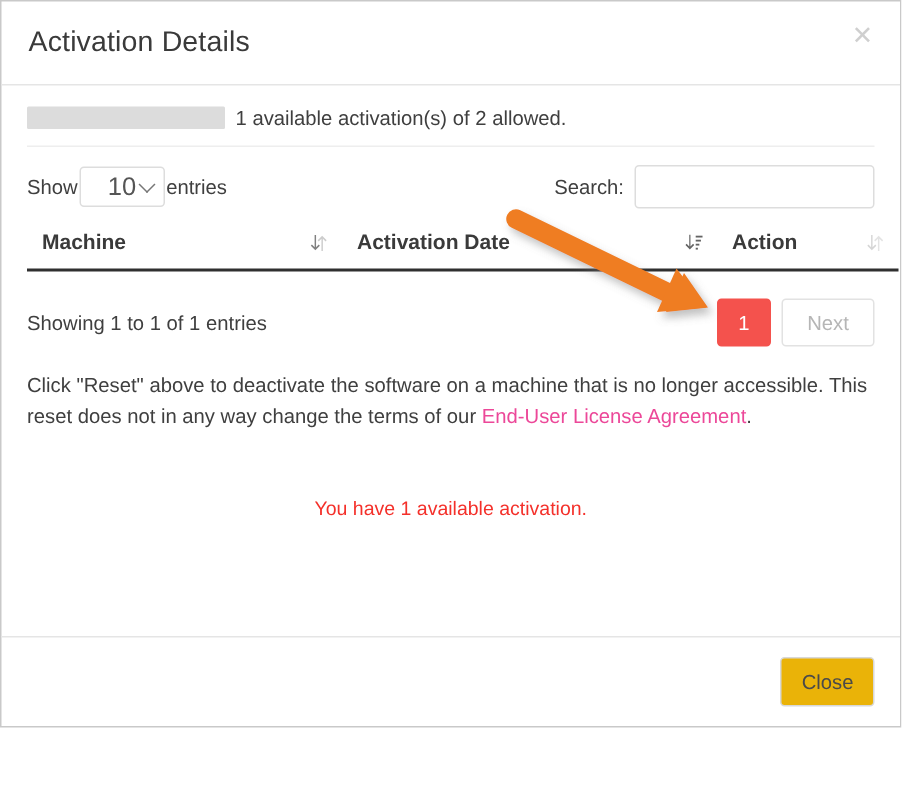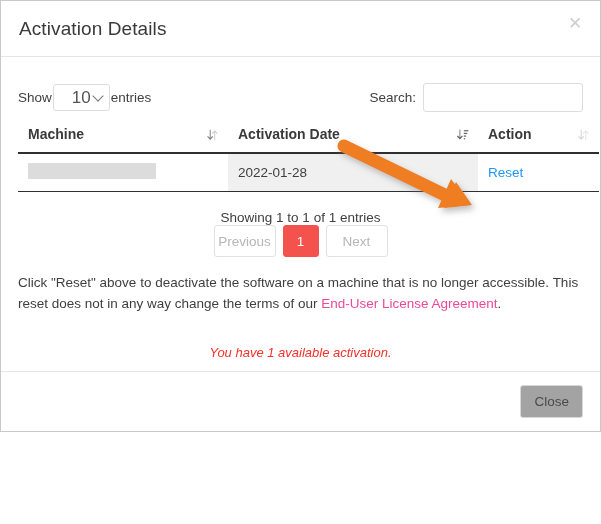--- a/index.html
+++ b/index.html
@@ -6,21 +6,21 @@
   html, body {
     margin: 0; padding: 0;
     width: 601px; height: 524px;
     background: #ffffff;
     font-family: "Liberation Sans", sans-serif;
   }
 
   .modal {
     position: relative;
     width: 601px;
-    height: 432px;
+    height: 485px;
     background: #ffffff;
     border: 1px solid #c9c9c9;
     overflow: hidden;
   }
 
   
   .modal-header {
     position: relative;
     height: 56px;
     border-bottom: 1px solid #e5e5e5;
@@ -186,21 +186,20 @@
   }
   .totals-label { text-align: left; }
   .totals-value { text-align: left; }
 
   
   .table-footer {
     display: flex;
     align-items: center;
     justify-content: space-between;
     margin-top: 18px;
-    flex-direction: column;
   }
   .showing-info {
     font-size: 13.5px;
     color: #3f3f3f;
   }
   .pagination {
     display: flex;
     align-items: center;
     gap: 7px;
   }
@@ -231,44 +230,43 @@
     font-size: 13.5px;
     line-height: 1.55;
     color: #3f3f3f;
   }
   .note a {
     color: #ec4899;
     text-decoration: none;
   }
 
   .warning {
-    margin-top: 30px;
+    margin-top: 42px;
     text-align: center;
     color: #f4302a;
     font-size: 13px;
-    font-style: italic;
   }
 
   
   .modal-footer {
     position: absolute;
     left: 0; right: 0; bottom: 0;
     height: 60px;
     border-top: 1px solid #e5e5e5;
     display: flex;
     align-items: center;
     justify-content: flex-end;
     padding: 0 17px;
   }
   .close-btn {
     min-width: 58px;
     height: 33px;
     border: 1px solid #d8d8d8;
     border-radius: 3px;
-    background: #a3a3a3;
+    background: #eab308;
     color: #4a4a4a;
     font-size: 13.5px;
     font-family: "Liberation Sans", sans-serif;
     cursor: pointer;
     padding: 0 13px;
   }
 
   
   .arrow-overlay {
     position: absolute;
@@ -283,20 +281,24 @@
 
 <div class="modal">
 
   <div class="modal-header">
     <div class="modal-title">Activation Details</div>
     <div class="close-x">✕</div>
   </div>
 
   <div class="modal-body">
 
+    <div class="summary-line">
+      <span class="redact redact-summary"></span>
+      <span>1 available activation(s) of 2 allowed.</span>
+    </div>
 
     <div class="controls">
       <div class="length-ctrl">
         <span>Show</span>
         <div class="length-select">
           <span>10</span>
           <span class="caret"></span>
         </div>
         <span>entries</span>
       </div>
@@ -330,36 +332,26 @@
           <th class="col-action">
             <span>Action</span>
             <svg class="sort-ico light" viewBox="0 0 16 16">
               <path fill="#6b6b6b" d="M4.6 1.4v10.1L2.4 9.3 1.5 10.2 5.2 14l3.7-3.8-0.9-0.9-2.2 2.2V1.4z"></path>
               <path fill="#9c9c9c" d="M11.4 14.6V4.5l2.2 2.2 0.9-0.9L10.8 2 7.1 5.8l0.9 0.9 2.2-2.2v10.1z"></path>
             </svg>
           </th>
         </tr>
       </thead>
       <tbody>
-        <tr>
-          <td>
-            <span class="redact redact-cell"></span>
-          </td>
-          <td class="shaded">2022-01-28</td>
-          <td>
-            <a class="reset-link">Reset</a>
-          </td>
-        </tr>
       </tbody>
     </table>
 
     <div class="table-footer">
       <div class="showing-info">Showing 1 to 1 of 1 entries</div>
       <div class="pagination">
-        <div class="page-btn">Previous</div>
         <div class="page-btn active">1</div>
         <div class="page-btn">Next</div>
       </div>
     </div>
 
     <div class="note">
       <span>Click "Reset" above to deactivate the software on a machine that is no longer accessible. This reset does not in any way change the terms of our </span><a>End-User License Agreement</a><span>.</span>
     </div>
 
     <div class="warning">You have 1 available activation.</div>

